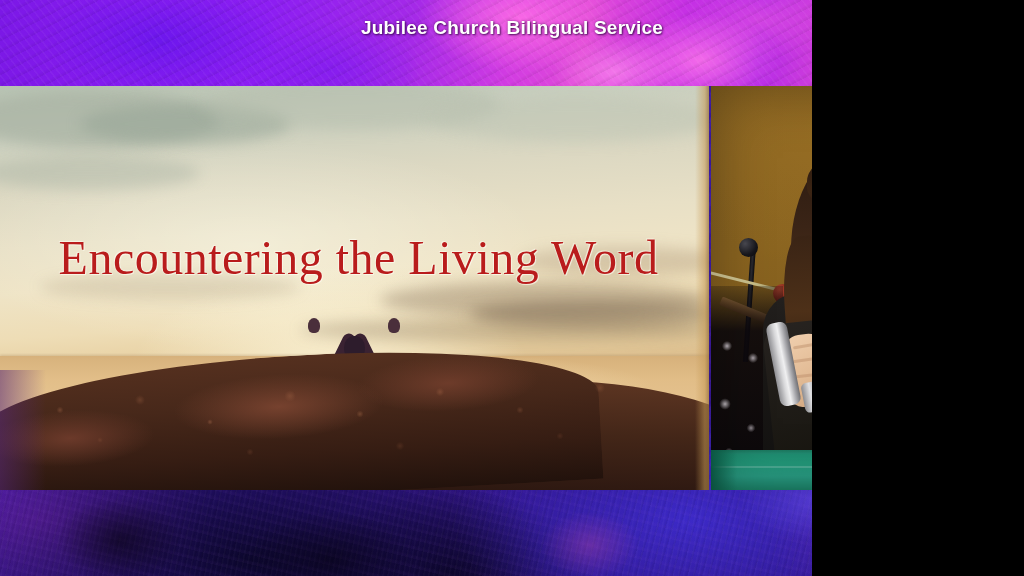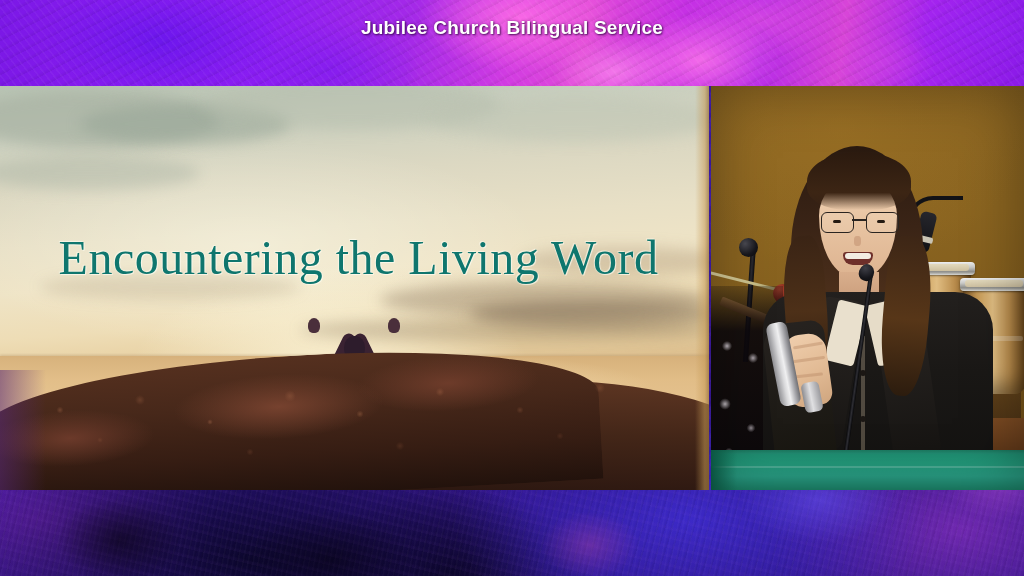--- a/index.html
+++ b/index.html
@@ -7,21 +7,21 @@
     margin: 0;
     padding: 0;
     background: #000;
   }
   body {
     font-family: "Liberation Sans", sans-serif;
   }
 
   #stage {
     position: relative;
-    width: 1024px;
+    width: 812px;
     height: 576px;
     overflow: hidden;
     background: #2b1060;
   }
 
   
   .bg-base {
     position: absolute;
     left: 0; top: 0; width: 1024px; height: 576px;
     background:
@@ -261,21 +261,21 @@
 
   
   .slide-title {
     position: absolute;
     left: 8px; right: 0;
     top: 144px;
     text-align: center;
     font-family: "Liberation Serif", "DejaVu Serif", serif;
     font-size: 48px;
     font-weight: normal;
-    color: #0f766e;
+    color: #b91c1c;
     letter-spacing: 0.5px;
     white-space: nowrap;
     text-shadow:
       0 0 2px rgba(255,255,245,0.85),
       1px 1px 0 rgba(255,255,245,0.55),
       -1px -1px 0 rgba(255,255,245,0.45);
   }
   .slide-edge-r {
     position: absolute;
     right: 0; top: 0; width: 14px; height: 100%;

